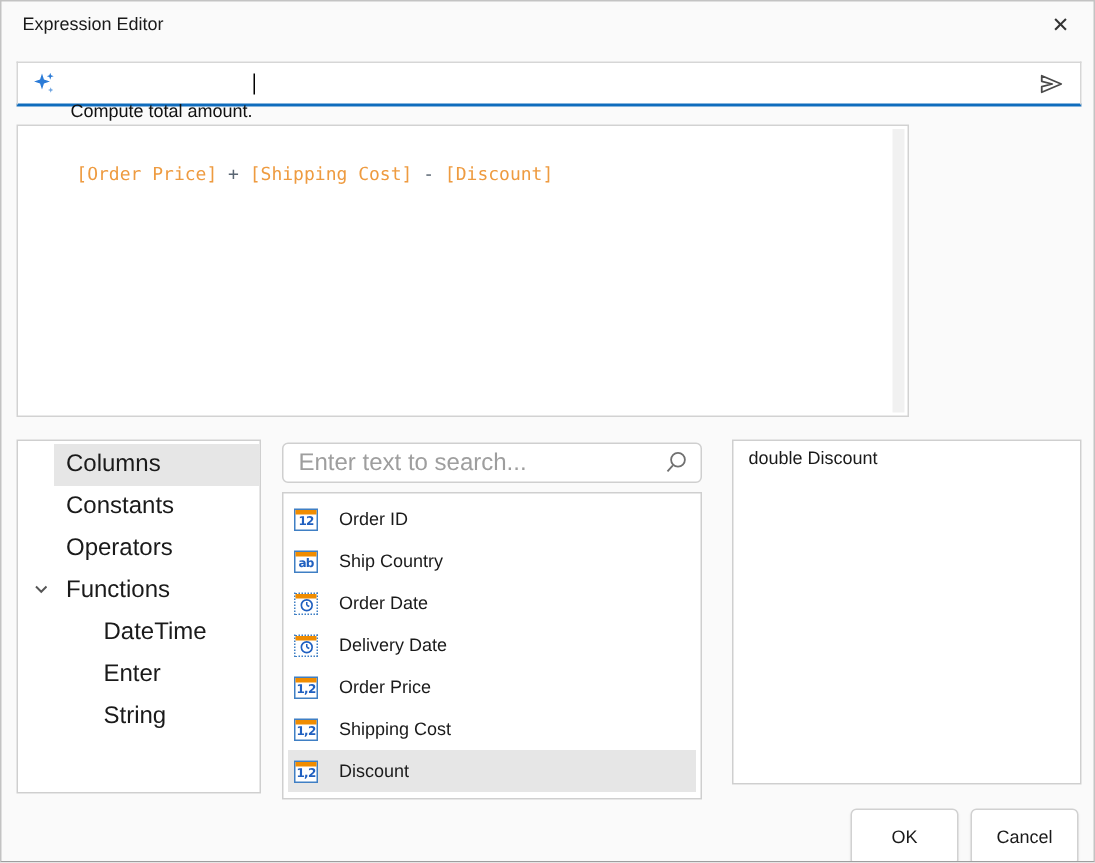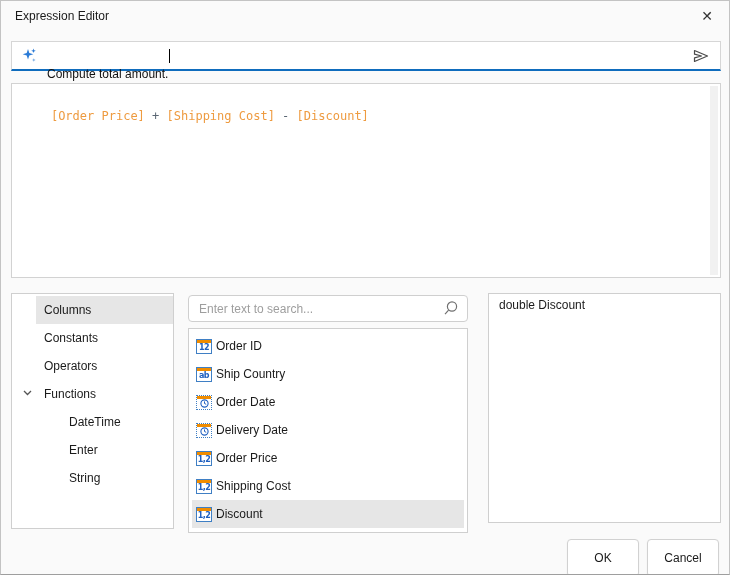--- a/index.html
+++ b/index.html
@@ -28,62 +28,62 @@
   .ai-input{
     position:absolute;left:10px;top:40px;width:710px;height:30px;box-sizing:border-box;
     background:#fff;border:1px solid #d6d6d6;border-bottom:2px solid #0f6cbd;
     display:flex;align-items:center;padding:0 9px;
   }
   .ai-text{font-size:12px;color:#111;margin-left:9px;margin-top:36px;}
   .caret{display:inline-block;width:1px;height:14px;background:#000;vertical-align:middle;margin-left:1px;}
   .send{margin-left:auto;display:flex;align-items:center;}
   
   .expr-box{
-    position:absolute;left:10px;top:82px;width:710px;height:195px;box-sizing:border-box;
+    position:absolute;left:10px;top:82px;width:595px;height:195px;box-sizing:border-box;
     background:#fff;border:1px solid #d2d2d2;
     padding:8px 10px;
     font-family:"DejaVu Sans Mono","Liberation Mono",monospace;
     font-size:12px;line-height:16px;white-space:pre;
   }
   .tok-column{color:#ee9b40;}
   .tok-operator{color:#5a6673;}
   .expr-scroll{
     position:absolute;top:2px;right:2px;bottom:2px;width:8px;background:#f1f1f1;
   }
   
   .panel{
     position:absolute;box-sizing:border-box;background:#fff;border:1px solid #cfcfcf;
   }
   .tree-panel{left:10px;top:292px;width:163px;height:236px;padding-top:2px;}
   .tree-row{
     position:relative;height:28px;display:flex;align-items:center;
-    font-size:12px;color:#1a1a1a;cursor:default;
+    font-size:16px;color:#1a1a1a;cursor:default;
   }
   .tree-row .lbl{margin-left:32px;}
   .tree-row.lv1 .lbl{margin-left:57px;}
   .tree-row.selected{background:linear-gradient(to right,transparent 24px,#e6e6e6 24px);}
   .tree-chevron{position:absolute;left:10px;top:7px;display:flex;}
   .search-wrap{
     position:absolute;left:187px;top:294px;width:280px;height:27px;box-sizing:border-box;
   }
   .search-input{
     width:100%;height:100%;box-sizing:border-box;
     border:1px solid #cfcfcf;border-radius:4px;background:#fff;
-    font-family:"Liberation Sans",sans-serif;font-size:12px;color:#333;
+    font-family:"Liberation Sans",sans-serif;font-size:16px;color:#333;
     padding:0 30px 0 10px;outline:none;
   }
   .search-input::placeholder{color:#9e9e9e;}
   .search-icon{position:absolute;right:9px;top:5px;}
   .list-panel{left:187px;top:327px;width:280px;height:205px;padding-top:3px;}
   .list-row{
     height:28px;display:flex;align-items:center;margin:0 3px;padding-left:4px;
     font-size:12px;color:#1a1a1a;cursor:default;
   }
   .list-row.selected{background:#e6e6e6;}
-  .list-row .lbl{margin-left:4px;}
+  .list-row .lbl{margin-left:14px;}
   
   .dtype{
     position:relative;width:16px;height:15px;box-sizing:border-box;flex:0 0 auto;
     border:1px solid #3f7fc4;background:#fff;
     display:flex;align-items:flex-end;justify-content:center;
   }
   .dtype.dotted{border-style:dotted;}
   .dtype .bar{position:absolute;left:0;top:0;right:0;height:3px;background:#f08c00;}
   .dtype .glyph{
     font-family:"DejaVu Sans",sans-serif;font-size:8px;font-weight:bold;color:#2060c0;

